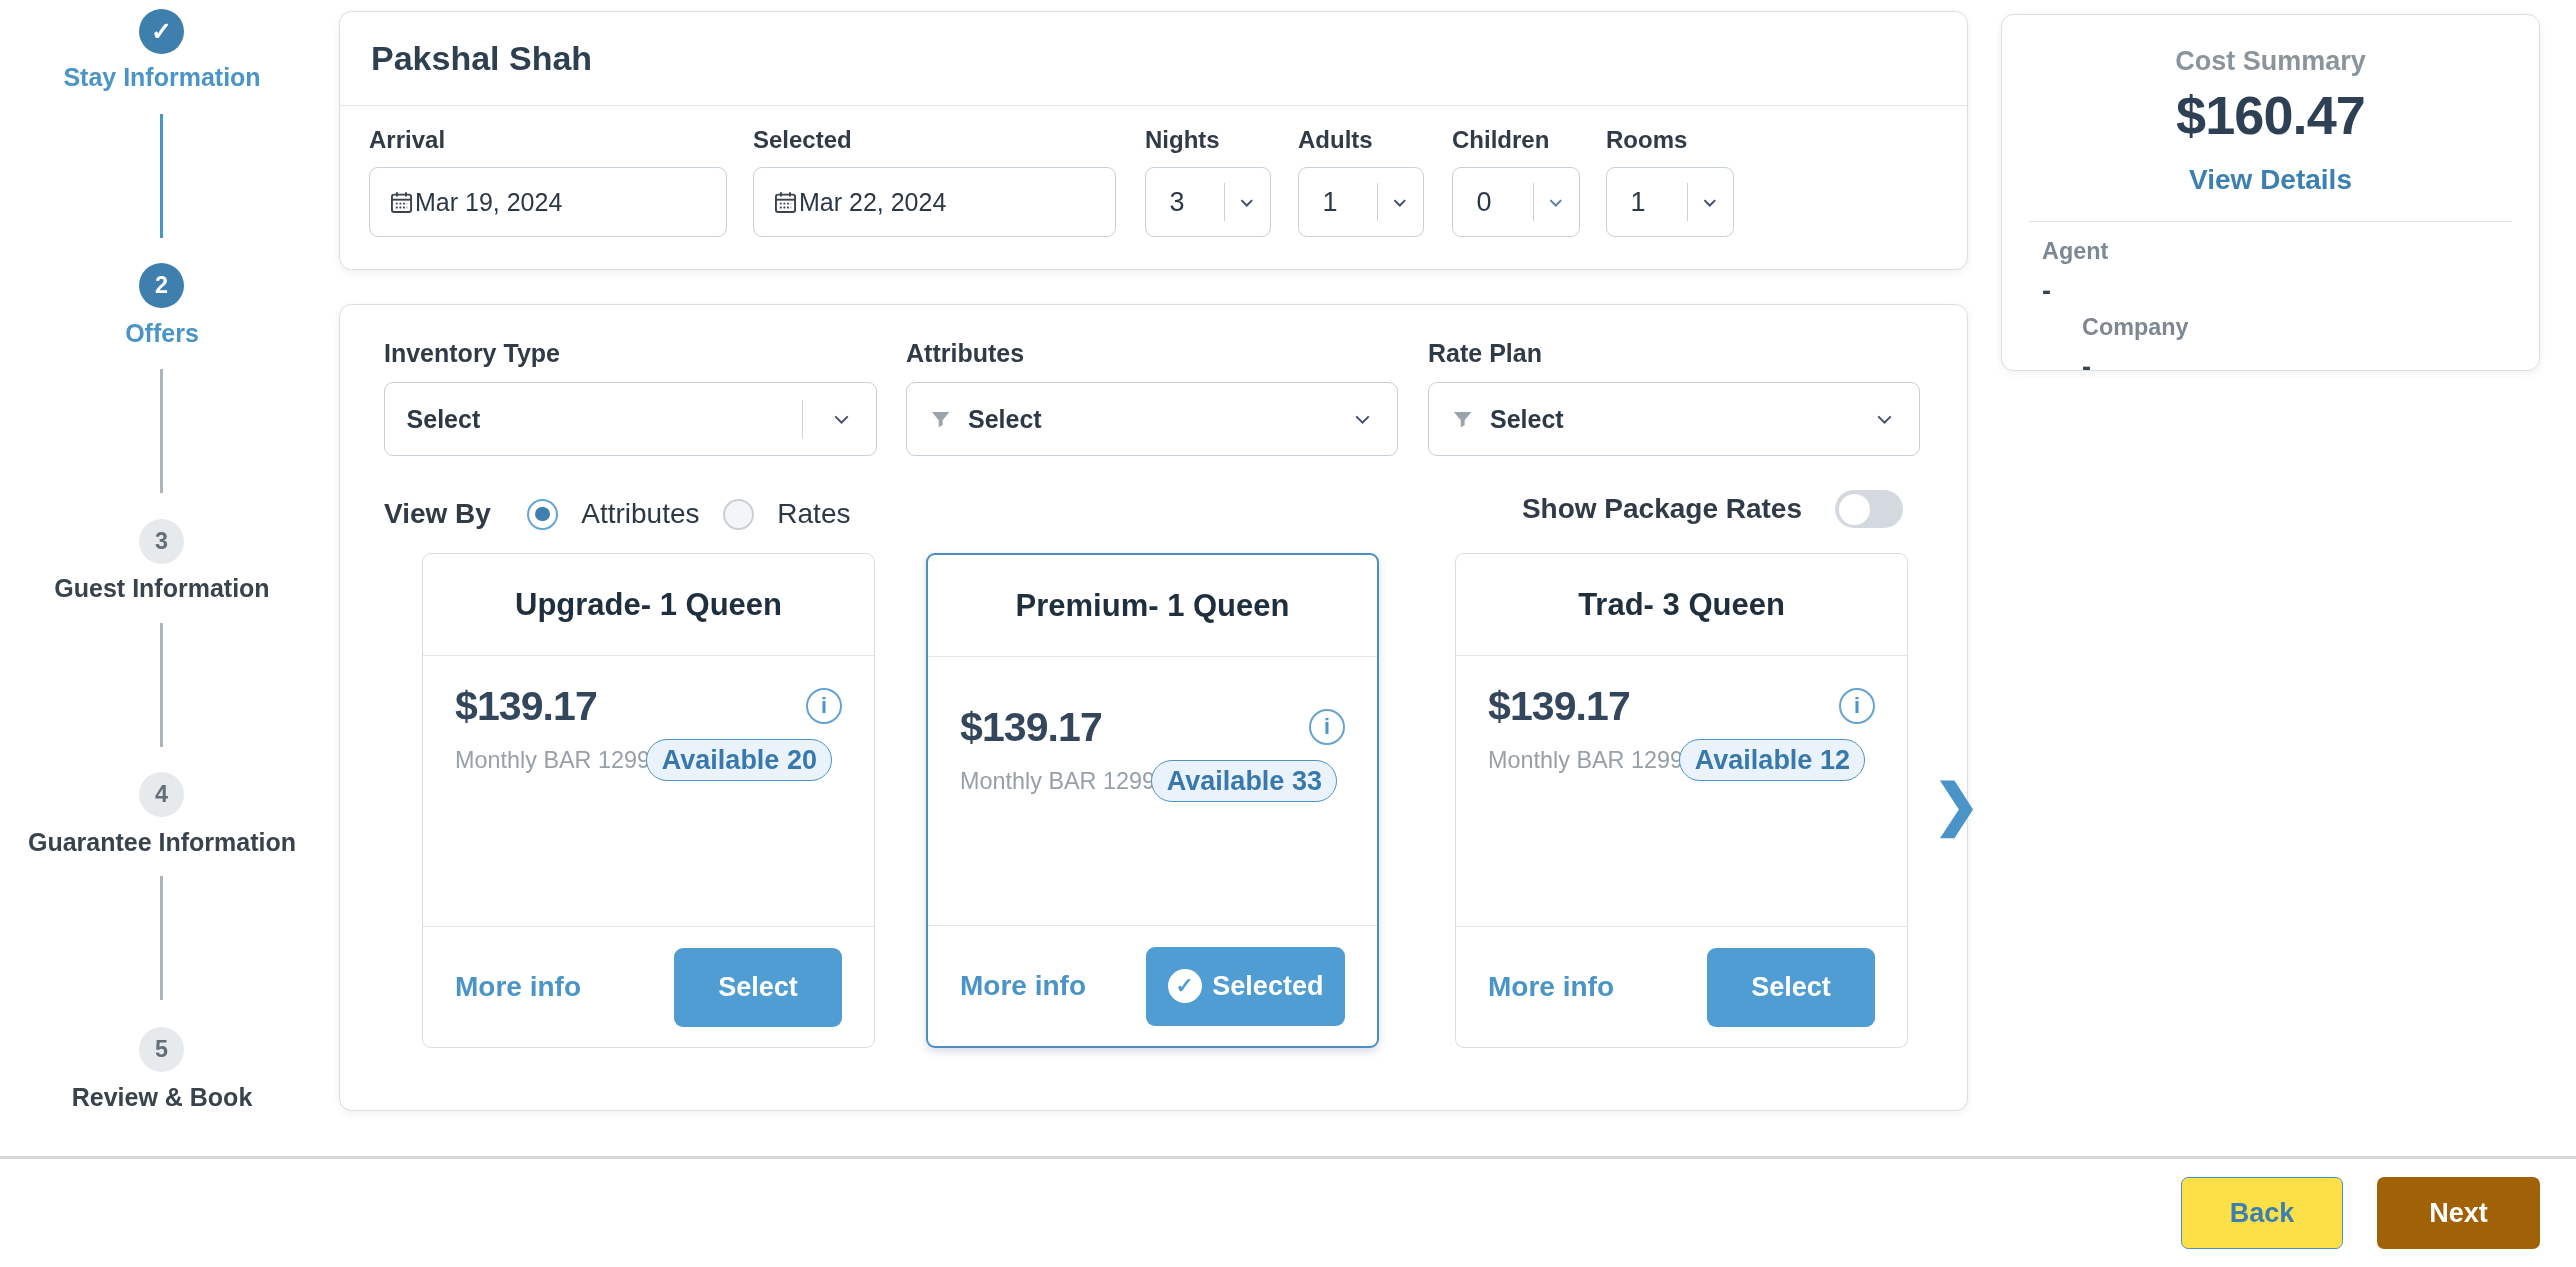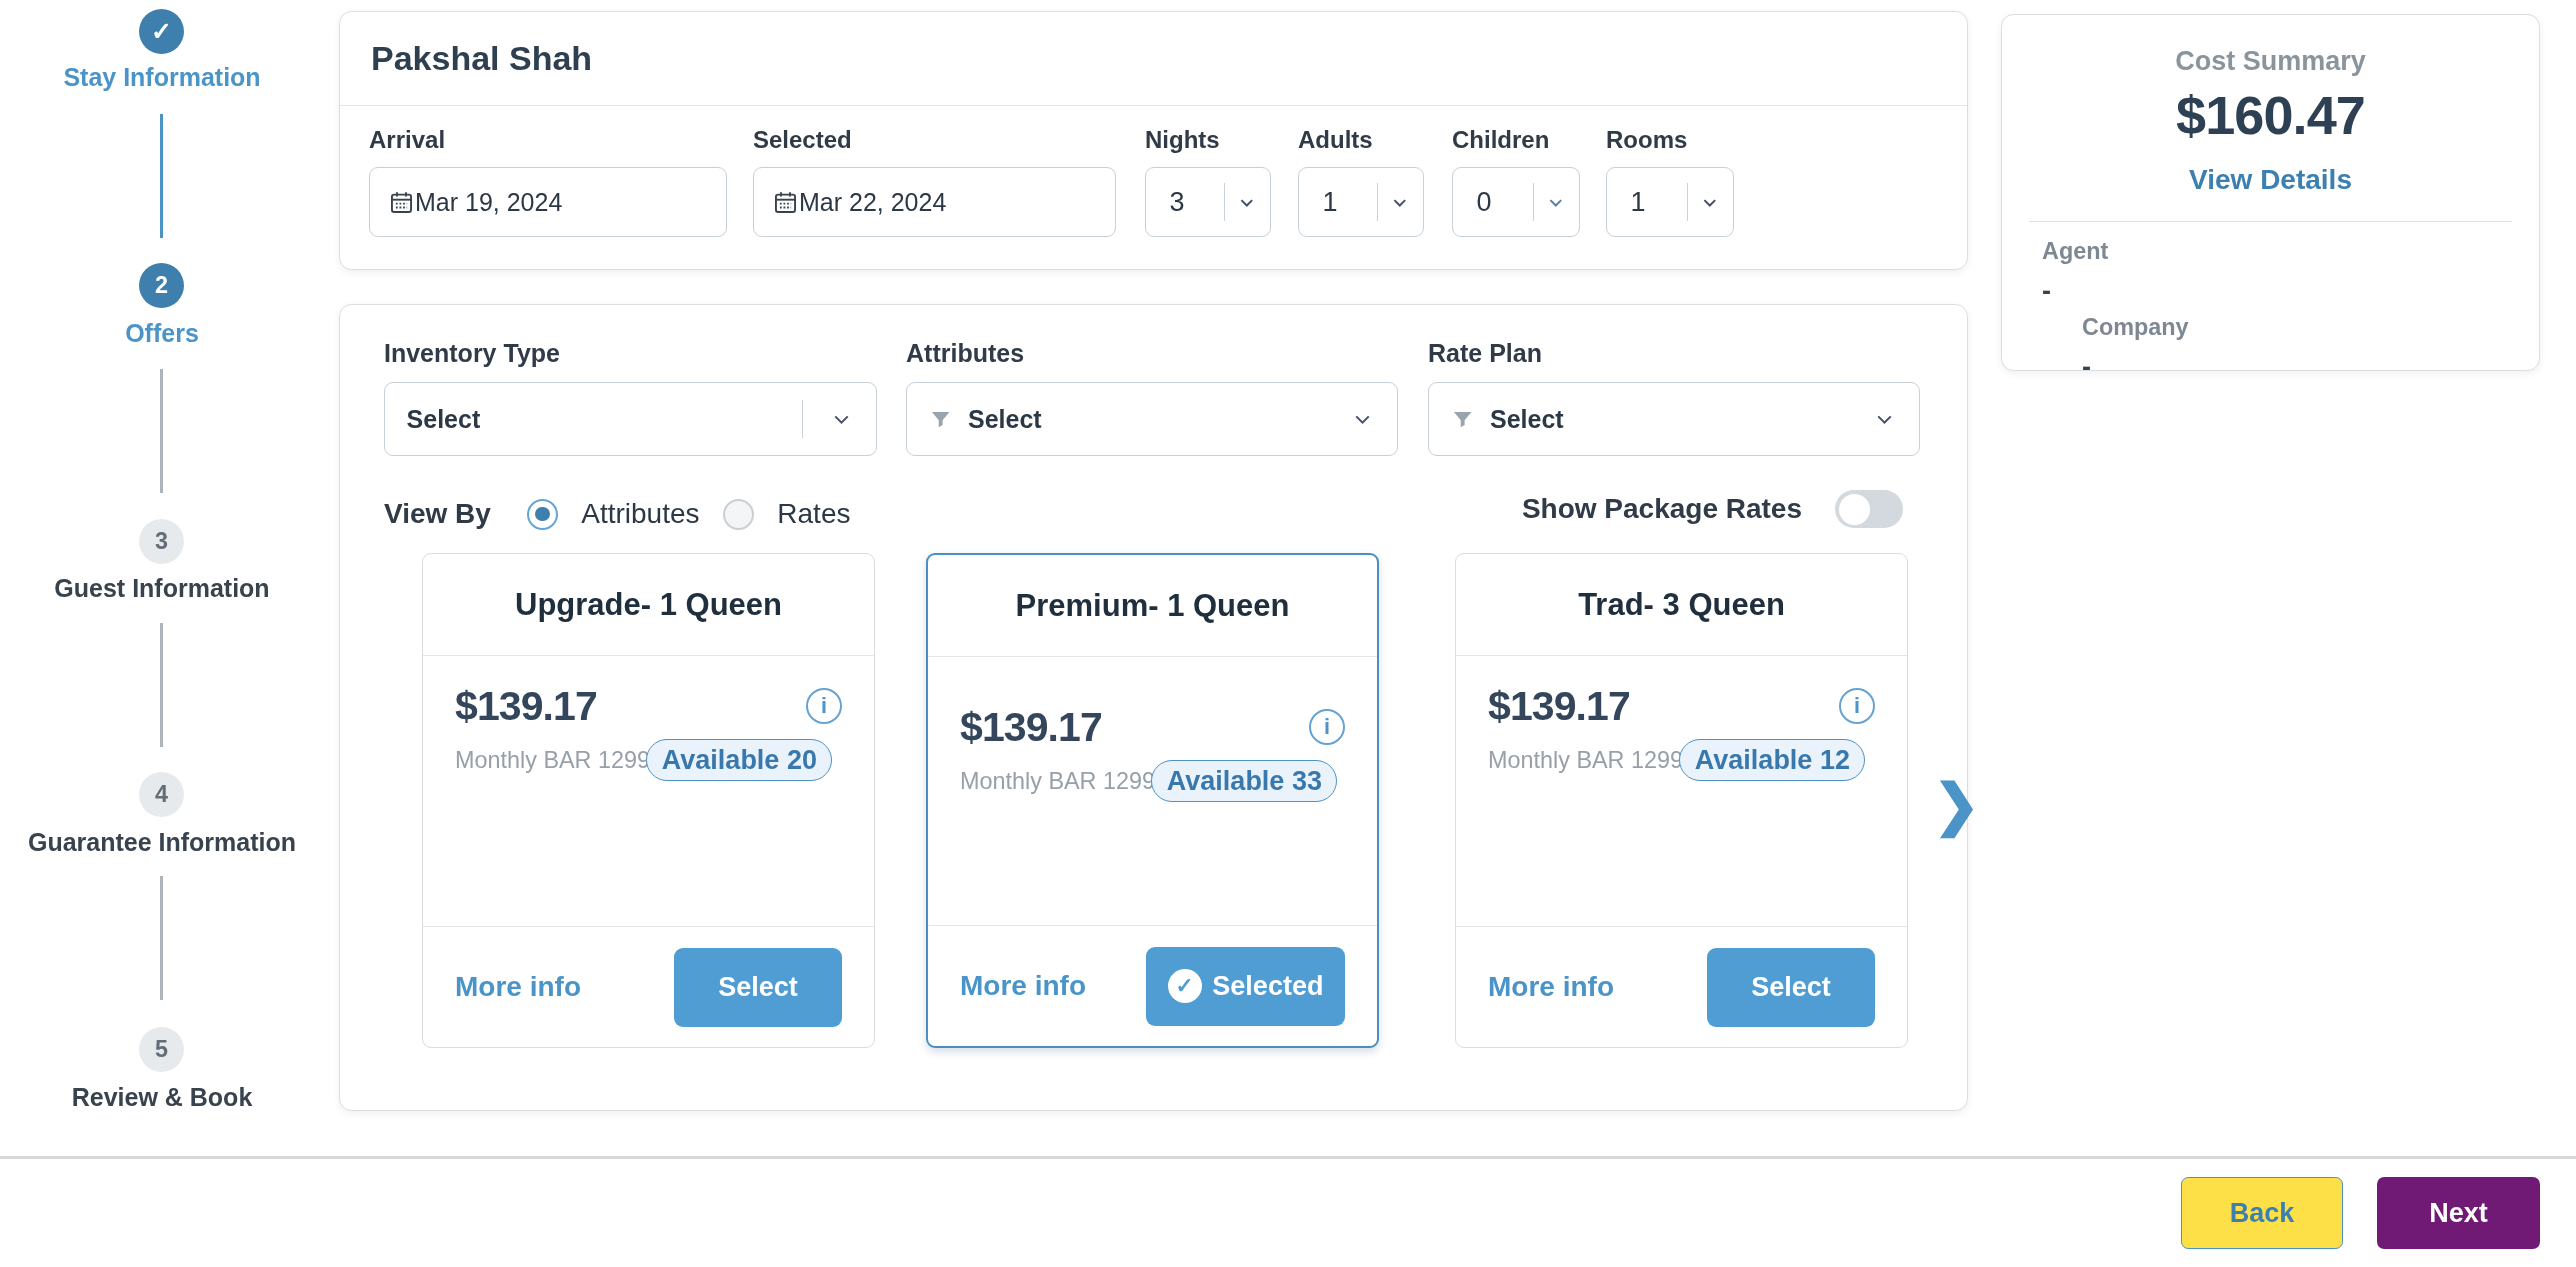--- a/index.html
+++ b/index.html
@@ -88,21 +88,21 @@
   .cost-cols{display:flex;align-items:stretch;text-align:left;padding:16px 40px 0 40px;flex-direction:column;}
   .cost-col{flex:1;}
   .cost-col-label{font-size:23.4px;color:#7E8893;font-weight:600;}
   .cost-col-val{font-size:27px;color:#39434E;font-weight:700;margin-top:10.8px;}
   .cost-vdiv{width:1.8px;background:#D8DDE0;margin:3.6px 0;}
   .cost-col.right{padding-left:40px;}
 
   
   .footer-line{position:absolute;left:0;top:1156px;width:2576px;height:2.7px;background:#D6D8DA;}
   .btn-back{position:absolute;left:2181px;top:1177px;width:162px;height:72px;border:1.8px solid #4A90C2;border-radius:7.2px;background:#fde047;color:#3C80B1;font-size:27px;font-weight:600;display:flex;align-items:center;justify-content:center;box-sizing:border-box;}
-  .btn-next{position:absolute;left:2377px;top:1177px;width:163px;height:72px;border-radius:7.2px;background:#701a75;color:#fff;font-size:27px;font-weight:600;display:flex;align-items:center;justify-content:center;}
+  .btn-next{position:absolute;left:2377px;top:1177px;width:163px;height:72px;border-radius:7.2px;background:#a16207;color:#fff;font-size:27px;font-weight:600;display:flex;align-items:center;justify-content:center;}
 
   svg{display:block;}
 </style>
 </head>
 <body>
 
 <aside class="stepper">
   <div class="step-circle done" style="top:9px">
     <span class="check-glyph">✓</span>
   </div>

